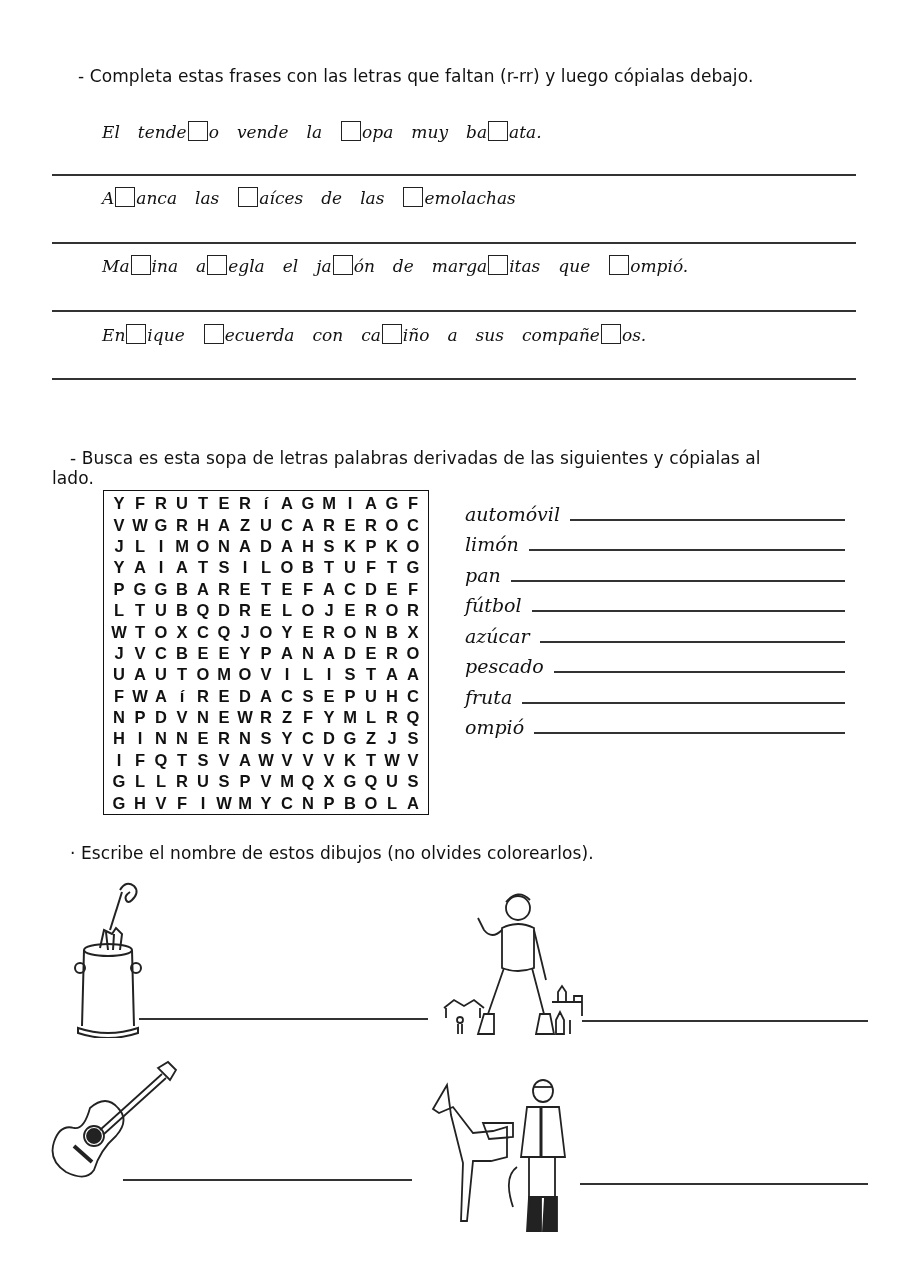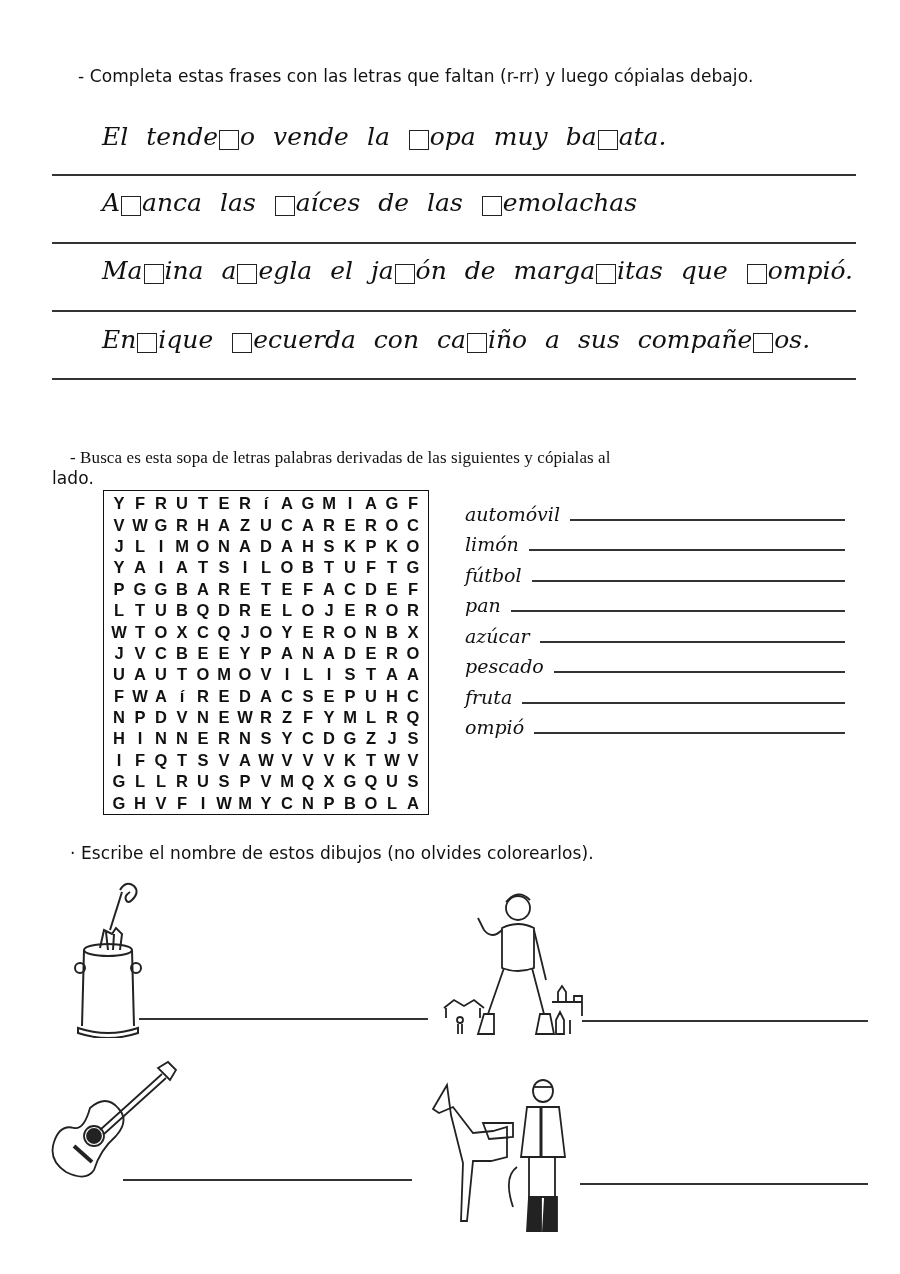--- a/index.html
+++ b/index.html
@@ -1,19 +1,19 @@
 <!DOCTYPE html>
 <html><head>
   <meta charset="utf-8">
   <style>
     html, body { margin: 0; padding: 0; background: #ffffff; }
     body { width: 900px; height: 1274px; position: relative; overflow: hidden; color: #111; font-family: "DejaVu Sans", sans-serif; }
     .instr { position: absolute; font-size: 17px; letter-spacing: 0.1px; color: #111; white-space: nowrap; }
     .cursive { font-family: "DejaVu Serif", serif; font-style: italic; }
-    .sentence { position: absolute; left: 102px; font-size: 25px; white-space: nowrap; display: flex; align-items: flex-end; }
+    .sentence { position: absolute; left: 102px; font-size: 17px; white-space: nowrap; display: flex; align-items: flex-end; }
     .word { display: inline-flex; align-items: flex-end; margin-right: 18px; }
     .gap { display: inline-block; width: 20px; height: 20px; border: 1.3px solid #222; box-sizing: border-box; margin: 0 1px; vertical-align: bottom; position: relative; top: -1px; }
     .rule { position: absolute; left: 52px; width: 804px; height: 2px; background: #333; }
     .grid { position: absolute; left: 103px; top: 490px; width: 326px; height: 325px; border: 1.5px solid #111; box-sizing: border-box; padding: 2px 5px; }
     .grid-row { display: flex; justify-content: space-between; height: 21.4px; align-items: center; font-family: "Liberation Sans", sans-serif; font-weight: bold; font-size: 16.5px; }
     .grid-cell { width: 20px; text-align: center; }
     .wlist { position: absolute; left: 465px; top: 494px; width: 380px; }
     .witem { display: flex; align-items: flex-end; height: 30.5px; font-size: 19px; }
     .witem .wline { flex: 1; height: 1.6px; background: #333; margin-left: 10px; margin-bottom: 4px; }
     .pic { position: absolute; }
@@ -142,21 +142,21 @@
       <span>sus</span>
     </span>
     <span class="word">
       <span>compañe</span>
       <span class="gap"></span>
       <span>os.</span>
     </span>
   </div>
 <div class="rule" style="top:378px;"></div>
 
-<div class="instr" style="left:70px; top:448px;font-family:Liberation Serif, serif;">- Busca es esta sopa de letras palabras derivadas de las siguientes y cópialas al</div>
+<div class="instr" style="left:70px; top:448px;">- Busca es esta sopa de letras palabras derivadas de las siguientes y cópialas al</div>
 <div class="instr" style="left:52px; top:468px;">lado.</div>
 
 <div class="grid" id="grid">
     <div class="grid-row">
       <span class="grid-cell">Y</span>
       <span class="grid-cell">F</span>
       <span class="grid-cell">R</span>
       <span class="grid-cell">U</span>
       <span class="grid-cell">T</span>
       <span class="grid-cell">E</span>
@@ -413,25 +413,25 @@
 <div class="wlist cursive" id="wlist">
     <div class="witem">
       <span>automóvil</span>
       <span class="wline"></span>
     </div>
     <div class="witem">
       <span>limón</span>
       <span class="wline"></span>
     </div>
     <div class="witem">
+      <span>pan</span>
+      <span class="wline"></span>
+    </div>
+    <div class="witem">
       <span>fútbol</span>
-      <span class="wline"></span>
-    </div>
-    <div class="witem">
-      <span>pan</span>
       <span class="wline"></span>
     </div>
     <div class="witem">
       <span>azúcar</span>
       <span class="wline"></span>
     </div>
     <div class="witem">
       <span>pescado</span>
       <span class="wline"></span>
     </div>

